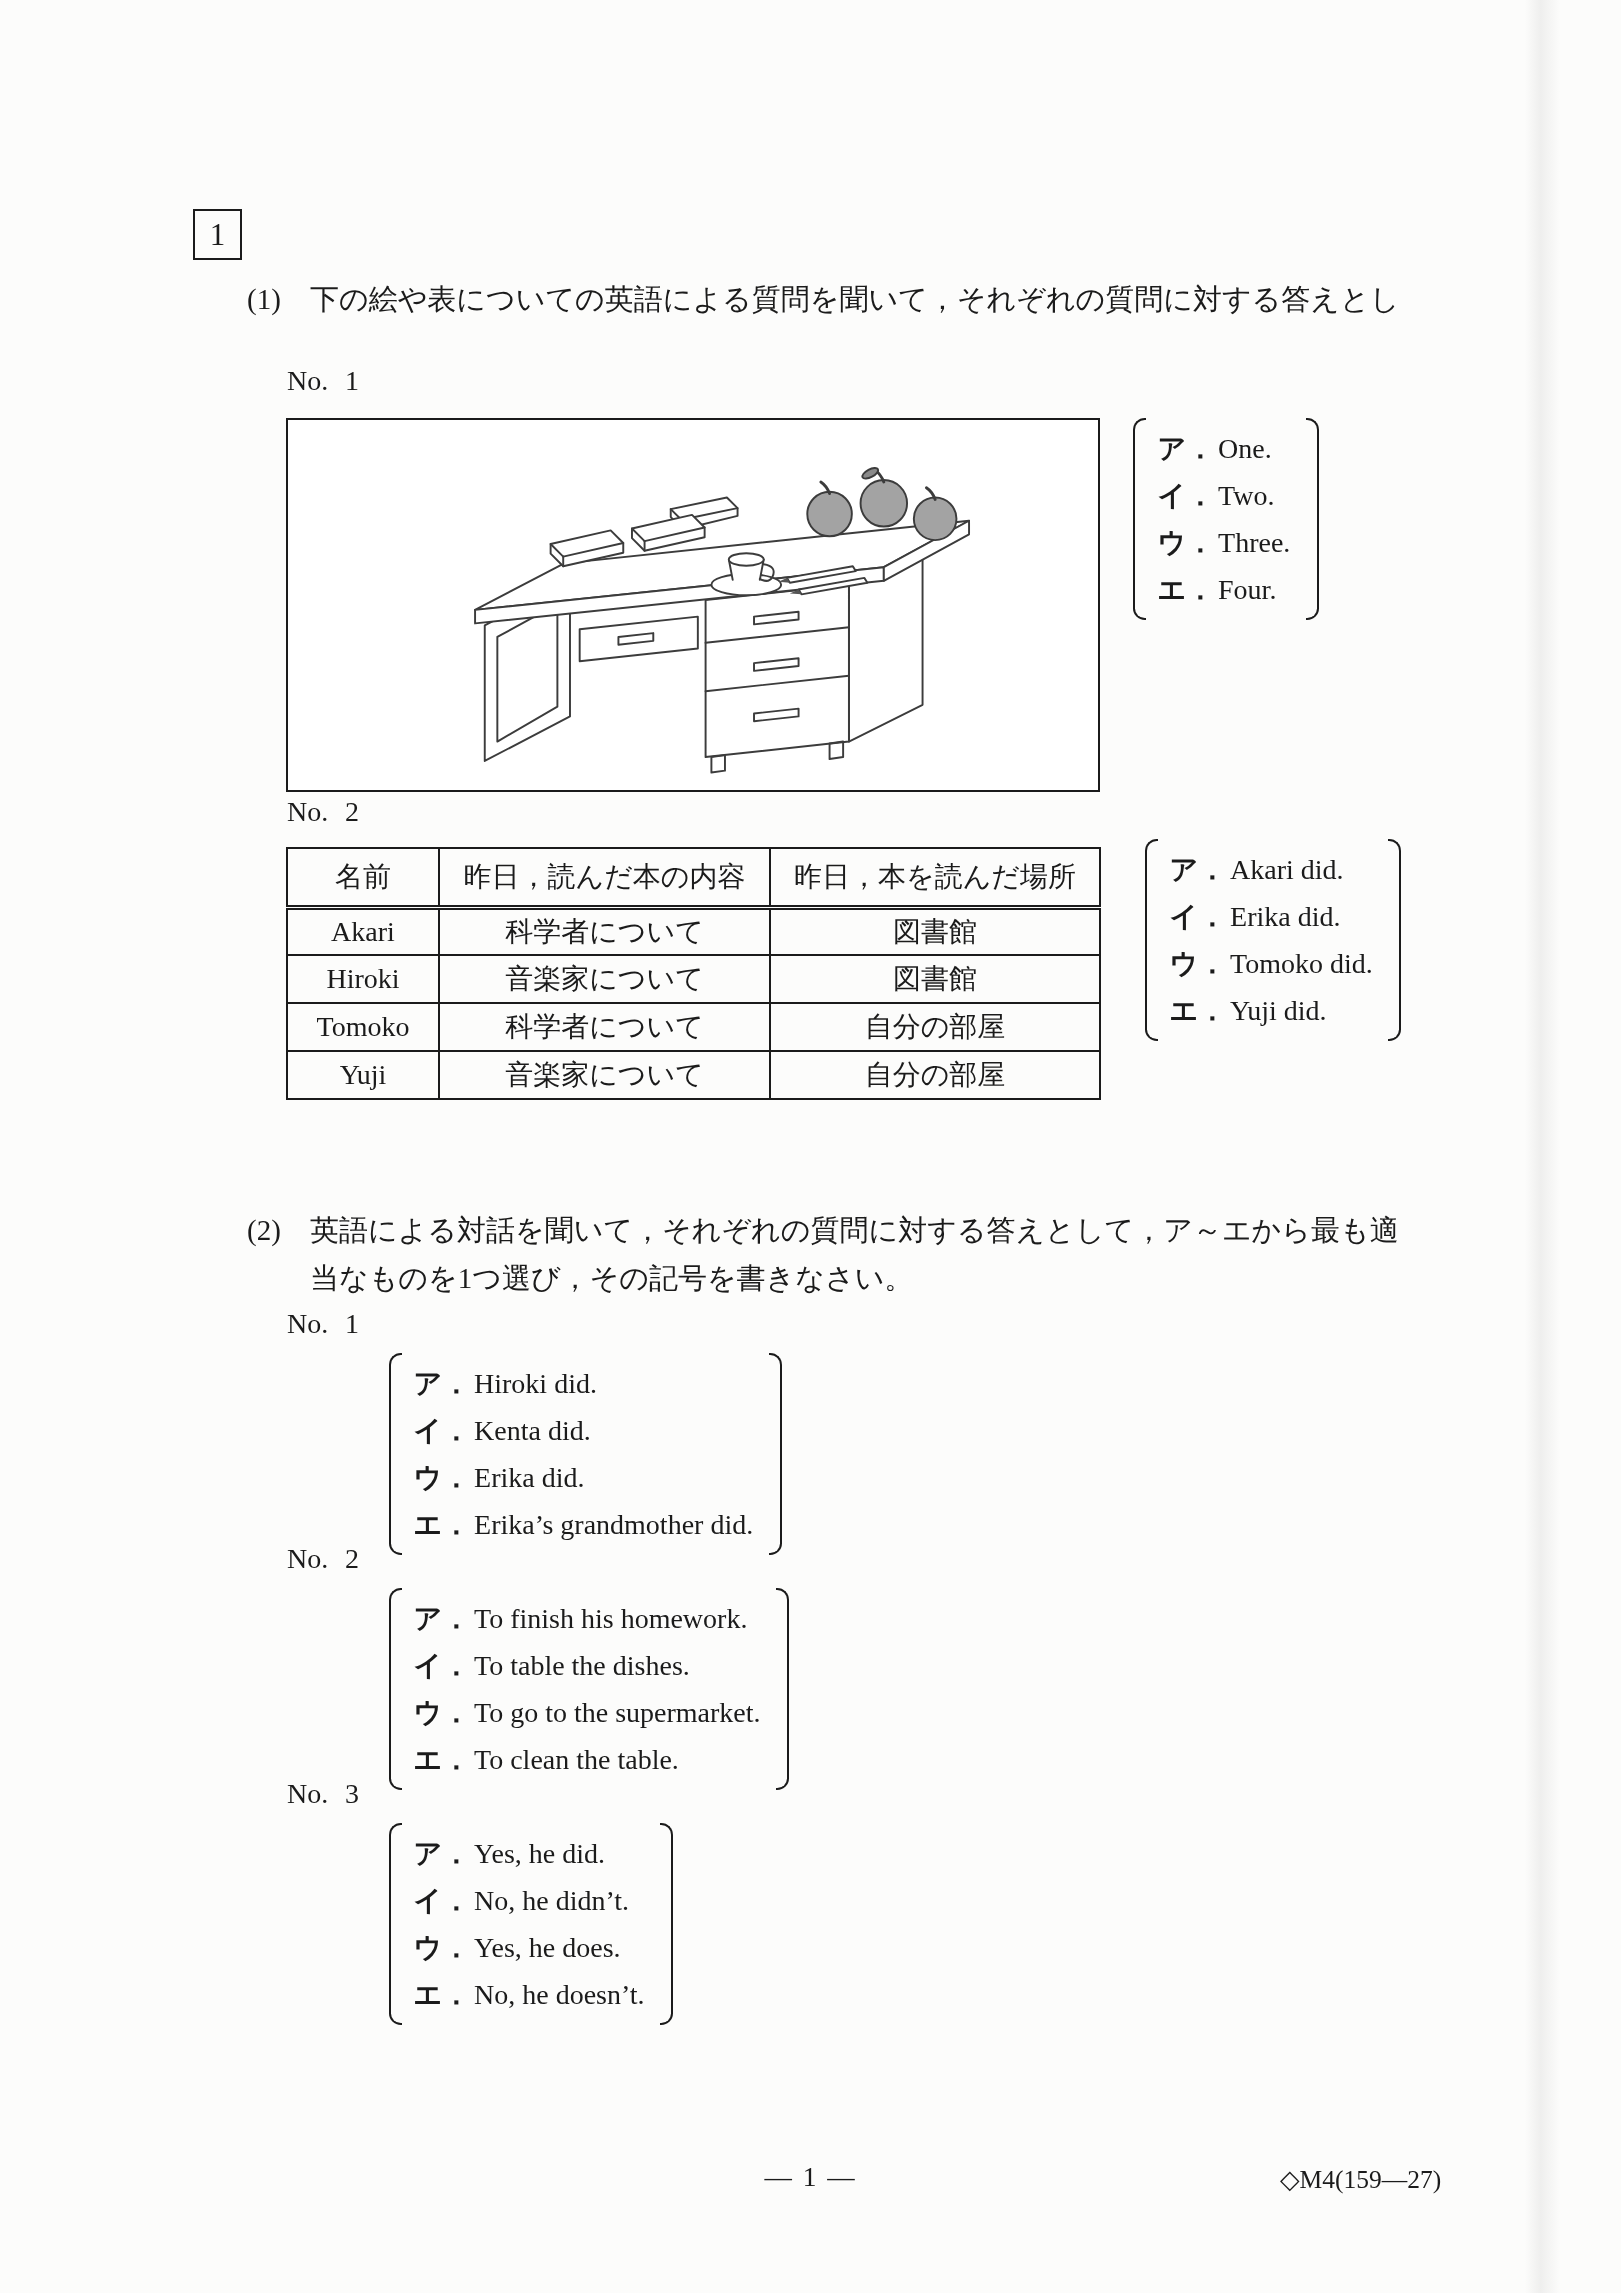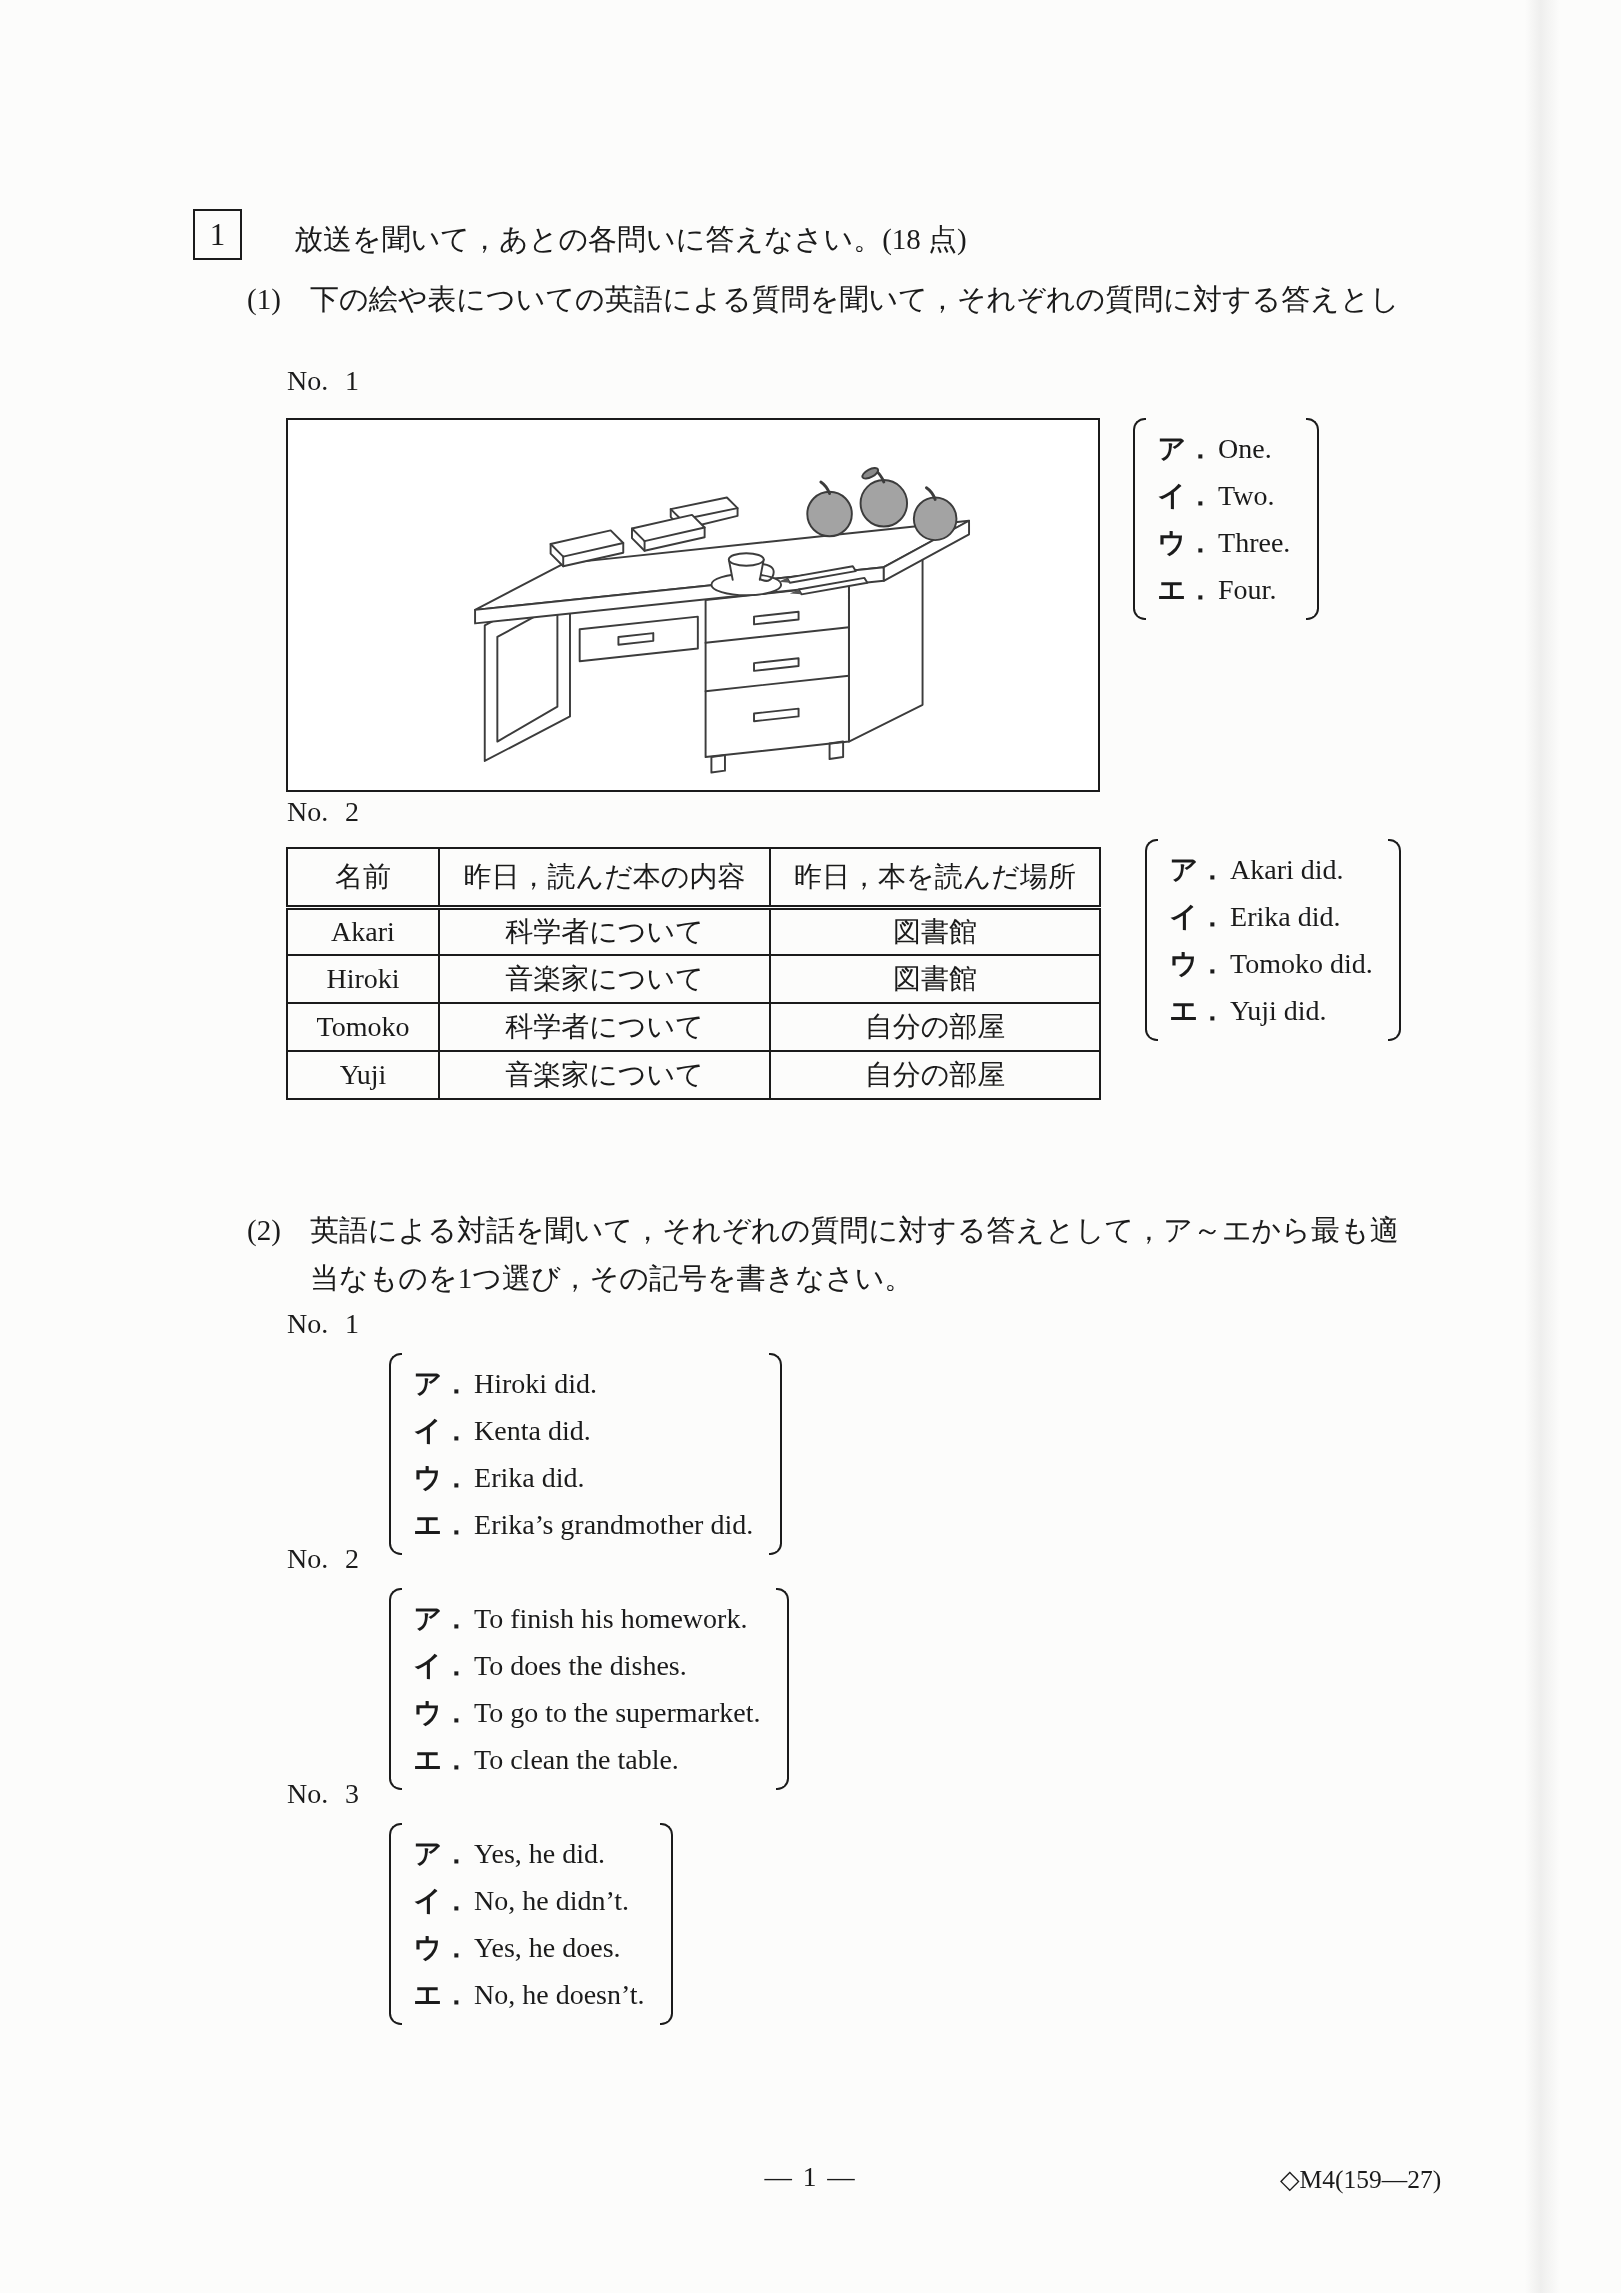--- a/index.html
+++ b/index.html
@@ -68,21 +68,20 @@
   }
 </style>
 </head>
 <body>
 
 <div class="page">
 
   <div class="abs qbox">
     <span>1</span>
   </div>
-  <div class="abs qtitle">放送を聞いて，あとの各問いに答えなさい。(18 点)</div>
 
   <div class="abs para" style="left:247px; top:275px;">
     <div class="pline">
       <span class="plabel">(1)</span><span>下の絵や表についての英語による質問を聞いて，それぞれの質問に対する答えとし</span>
     </div>
   </div>
 
   <div class="abs no-label" style="left:287px; top:365px;">No. 1</div>
 
   <div class="abs pic-box">
@@ -272,21 +271,21 @@
   <div class="abs no-label" style="left:287px; top:1543px;">No. 2</div>
   <div class="abs choice-group" style="left:389px; top:1588px;">
     <div class="bracket left"></div>
     <div class="choices">
       <div class="choice">
           <span class="mark">ア．</span>
           <span>To finish his homework.</span>
         </div>
       <div class="choice">
           <span class="mark">イ．</span>
-          <span>To does the dishes.</span>
+          <span>To table the dishes.</span>
         </div>
       <div class="choice">
           <span class="mark">ウ．</span>
           <span>To go to the supermarket.</span>
         </div>
       <div class="choice">
           <span class="mark">エ．</span>
           <span>To clean the table.</span>
         </div>
     </div>

